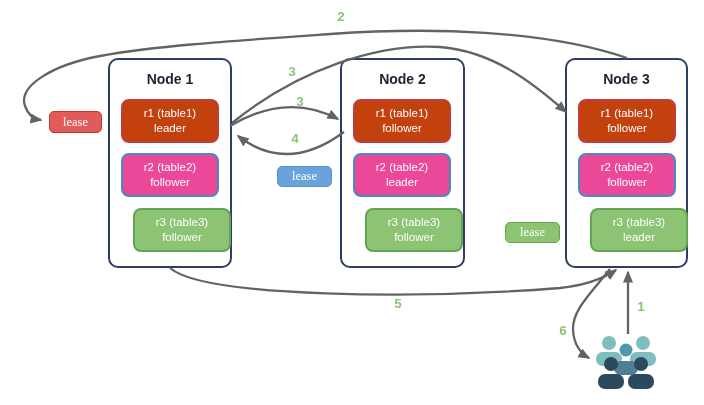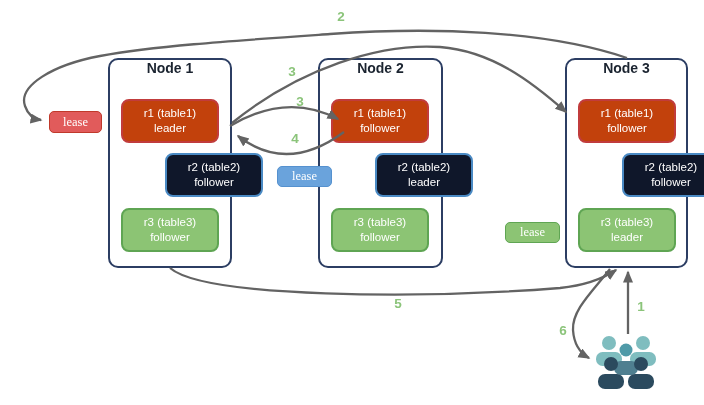--- a/index.html
+++ b/index.html
@@ -6,31 +6,31 @@
   .canvas{
     position:relative;width:704px;height:405px;background:#ffffff;overflow:hidden;
     font-family:"Liberation Sans", sans-serif;
   }
   
   .node{
     position:absolute;top:58px;width:124px;height:210px;background:#ffffff;
     border:2px solid #2c3e63;border-radius:10px;box-sizing:border-box;z-index:2;
   }
   .node-title{
-    text-align:center;font-size:14px;font-weight:bold;color:#1b2430;
+    text-align:center;margin-top:11px;font-size:14px;font-weight:bold;color:#1b2430;
   }
   .replica{
     position:absolute;left:11px;width:98px;height:44px;border-radius:8px;
     border:2px solid;box-sizing:border-box;display:flex;flex-direction:column;
     align-items:center;justify-content:center;color:#ffffff;font-size:11.5px;line-height:1.32;
   }
   .replica.r1{top:39px;} .replica.r2{top:93px;} .replica.r3{top:148px;}
   .replica.red{background:#c2410c;border-color:#c13c3c;}
-  .replica.blue{background:#0f172a;border-color:#4a8ac4;margin-left:44px;}
-  .replica.green{background:#8cc474;border-color:#5fa553;}
+  .replica.blue{background:#ec4899;border-color:#4a8ac4;}
+  .replica.green{background:#8cc474;border-color:#5fa553;margin-left:12px;}
   
   .lease{
     position:absolute;border-radius:5px;border:1.5px solid;box-sizing:border-box;
     color:#ffffff;font-size:12.5px;display:flex;align-items:center;justify-content:center;
     z-index:4;
     font-family:Liberation Serif, serif;
   }
   .lease.red{left:49px;top:111px;width:53px;height:22px;background:#e15b5b;border-color:#c0392b;}
   .lease.blue{left:277px;top:166px;width:55px;height:21px;background:#6aa3dc;border-color:#5591cf;}
   .lease.green{left:505px;top:222px;width:55px;height:21px;background:#8cc474;border-color:#5fa553;}
@@ -79,21 +79,21 @@
     <div class="replica r2 blue">
       <span>r2 (table2)</span>
       <span>follower</span>
     </div>
     <div class="replica r3 green">
       <span>r3 (table3)</span>
       <span>follower</span>
     </div>
   </div>
 
-  <div class="node" style="left:318px;width:125px;">
+  <div class="node" style="left:340px;width:125px;">
     <div class="node-title">Node 2</div>
     <div class="replica r1 red">
       <span>r1 (table1)</span>
       <span>follower</span>
     </div>
     <div class="replica r2 blue">
       <span>r2 (table2)</span>
       <span>leader</span>
     </div>
     <div class="replica r3 green">

